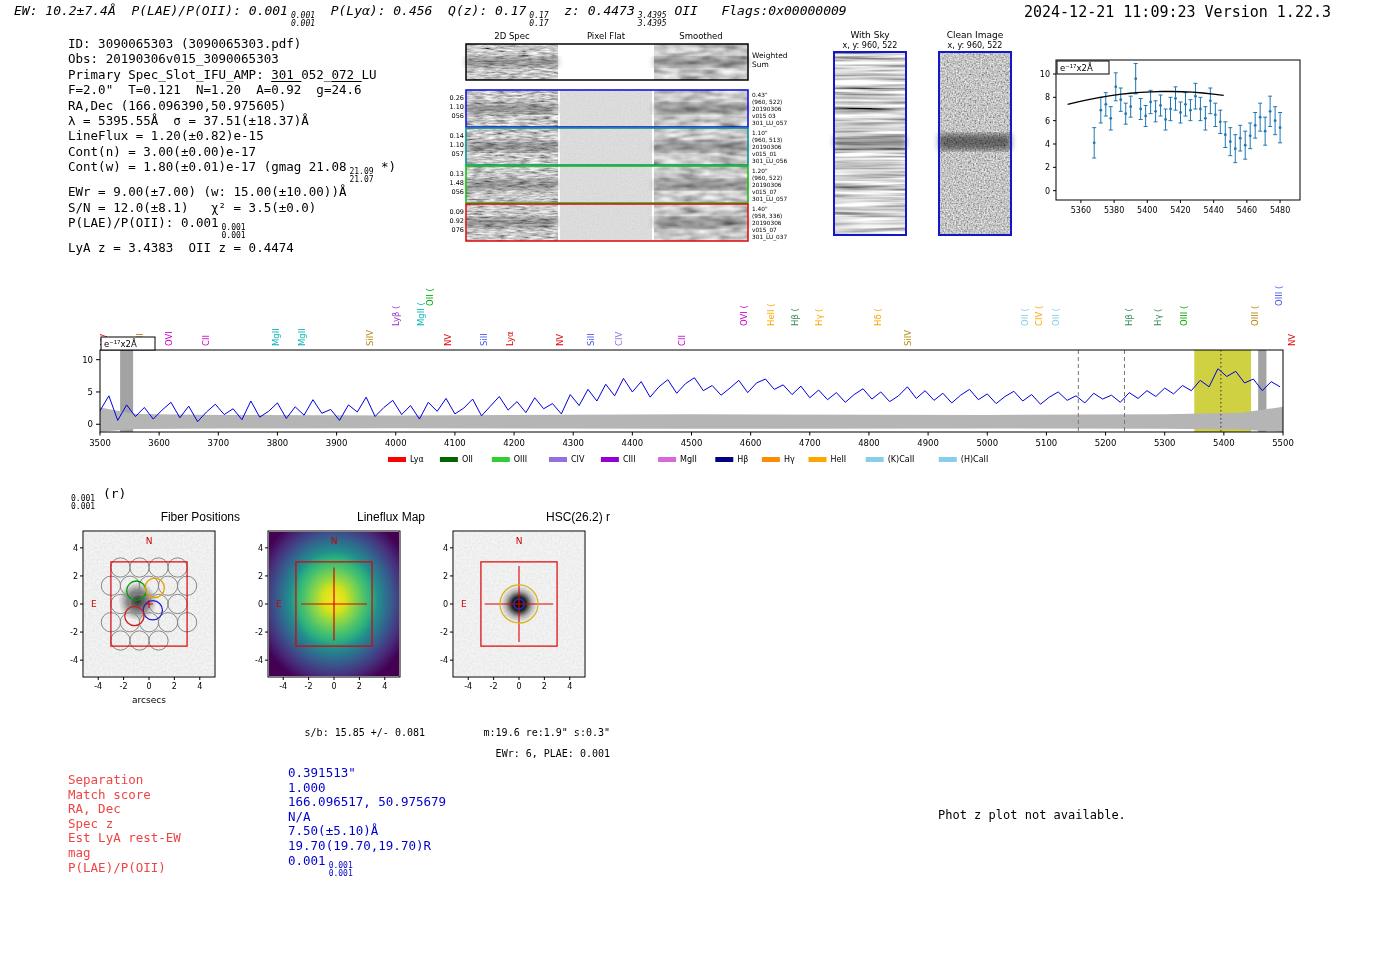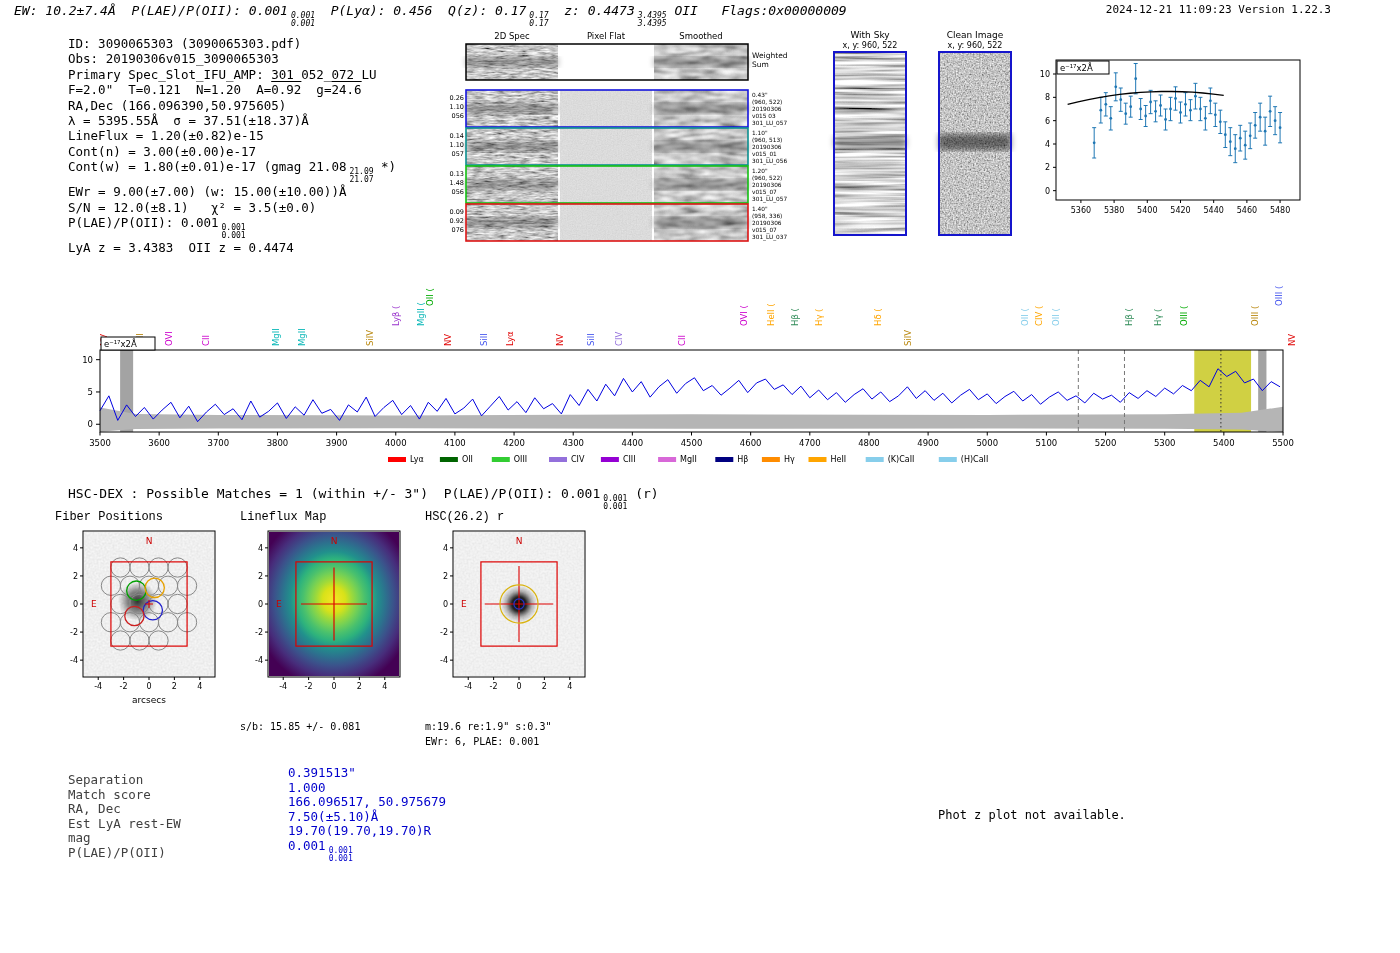--- a/index.html
+++ b/index.html
@@ -3,29 +3,29 @@
 <meta charset="utf-8">
 <style>
   html,body{margin:0;padding:0;background:#fff;}
   body{width:1400px;height:953px;position:relative;overflow:hidden;
        font-family:"DejaVu Sans Mono","Liberation Mono",monospace;color:#000;}
   .abs{position:absolute;}
   .stack{display:inline-flex;flex-direction:column;font-size:8px;line-height:8px;
          vertical-align:-3px;margin-left:3px;}
   .ov{text-decoration:overline;}
   #header-line{left:14px;top:3px;font-size:13px;white-space:pre;font-style:italic;}
-  #timestamp{right:69px;top:3px;font-size:11px;}
+  #timestamp{right:69px;top:3px;font-size:15px;}
   #info-block{left:68px;top:36px;font-size:12.5px;line-height:15.4px;white-space:pre;}
   #hsc-line{left:68px;top:486px;font-size:13px;white-space:pre;}
   .panel{position:absolute;width:185px;}
-  .panel-title{text-align:left;font-size:12px;font-family:Liberation Mono, monospace;height:17px;}
-  .panel-caption{text-align:left;font-size:10px;margin-top:4px;}
+  .panel-title{text-align:right;font-size:12px;font-family:Liberation Sans, sans-serif;height:17px;}
+  .panel-caption{text-align:right;font-size:10px;margin-top:10px;}
   #match-table{left:68px;top:772px;font-size:12.5px;}
   .mt-row{height:14.6px;white-space:pre;}
-  .mt-label{display:inline-block;width:220px;color:#404040;}
+  .mt-label{display:inline-block;width:220px;color:#ef4444;}
   .mt-value{color:#0000cc;position:relative;top:-7px;}
   .mt-value .stack{color:#0000cc;}
   #photz-note{left:938px;top:808px;font-size:12px;}
   svg text{font-family:"DejaVu Sans",sans-serif;}
 </style>
 </head>
 <body>
 
 <svg class="abs" style="width:0;height:0;left:0;top:0" aria-hidden="true">
  <defs>
@@ -501,21 +501,21 @@
     <rect x="750.5000000000001" y="195" width="18" height="5" fill="#ffa500"></rect>
     <text x="772.5000000000001" y="200" font-size="8">HeII</text>
     <rect x="807.7000000000002" y="195" width="18" height="5" fill="#87ceeb"></rect>
     <text x="829.7000000000002" y="200" font-size="8">(K)CaII</text>
     <rect x="880.8000000000002" y="195" width="18" height="5" fill="#87ceeb"></rect>
     <text x="902.8000000000002" y="200" font-size="8">(H)CaII</text>
     <rect x="43" y="75" width="54" height="13" fill="#fff" stroke="#000"></rect>
     <text x="46" y="85" font-size="8.5">e⁻¹⁷x2Å</text>
   </svg>
 
-<div class="abs" id="hsc-line"><span>HSC-DEX : Possible Matches = 1 (within +/- 3")  P(LAE)/P(OII): 0.001</span><span class="stack"><span>0.001</span><span>0.001</span></span><span> (r)</span></div>
+<div class="abs" id="hsc-line"><span class="stack"><span>0.001</span><span>0.001</span></span><span> (r)</span></div>
 
 <div class="panel" style="left:55px;top:510px">
   <div class="panel-title">Fiber Positions</div>
   <svg id="p-fiber" width="185" height="186">
       <rect x="28" y="4" width="132" height="146" fill="none" stroke="#000"></rect>
       <line x1="43.23076923076923" y1="150" x2="43.23076923076923" y2="153" stroke="#000"></line>
       <text x="43.23076923076923" y="162" font-size="8" text-anchor="middle">-4</text>
       <line x1="25" y1="133.15384615384616" x2="28" y2="133.15384615384616" stroke="#000"></line>
       <text x="23" y="136.15384615384616" font-size="8" text-anchor="end">-4</text>
       <line x1="68.61538461538461" y1="150" x2="68.61538461538461" y2="153" stroke="#000"></line>
@@ -640,18 +640,19 @@
       <text x="36" y="80" font-size="9" fill="#cc0000">E</text>
     </svg>
   <div class="panel-caption">m:19.6 re:1.9" s:0.3"</div>
   <div class="panel-caption">EWr: 6, PLAE: 0.001</div>
 </div>
 
 <div class="abs" id="match-table">
     <div class="mt-row"><span class="mt-label">Separation</span><span class="mt-value"><span>0.391513"</span></span></div>
     <div class="mt-row"><span class="mt-label">Match score</span><span class="mt-value"><span>1.000</span></span></div>
     <div class="mt-row"><span class="mt-label">RA, Dec</span><span class="mt-value"><span>166.096517, 50.975679</span></span></div>
+    <div class="mt-row"><span class="mt-label">Spec z</span><span class="mt-value"><span>N/A</span></span></div>
     <div class="mt-row"><span class="mt-label">Est LyA rest-EW</span><span class="mt-value"><span>7.50(±5.10)Å</span></span></div>
     <div class="mt-row"><span class="mt-label">mag</span><span class="mt-value"><span>19.70(19.70,19.70)R</span></span></div>
     <div class="mt-row"><span class="mt-label">P(LAE)/P(OII)</span><span class="mt-value"><span>0.001</span><span class="stack"><span>0.001</span><span>0.001</span></span></span></div>
   </div>
 
 <div class="abs" id="photz-note">Phot z plot not available.</div>
 
 </body></html>

